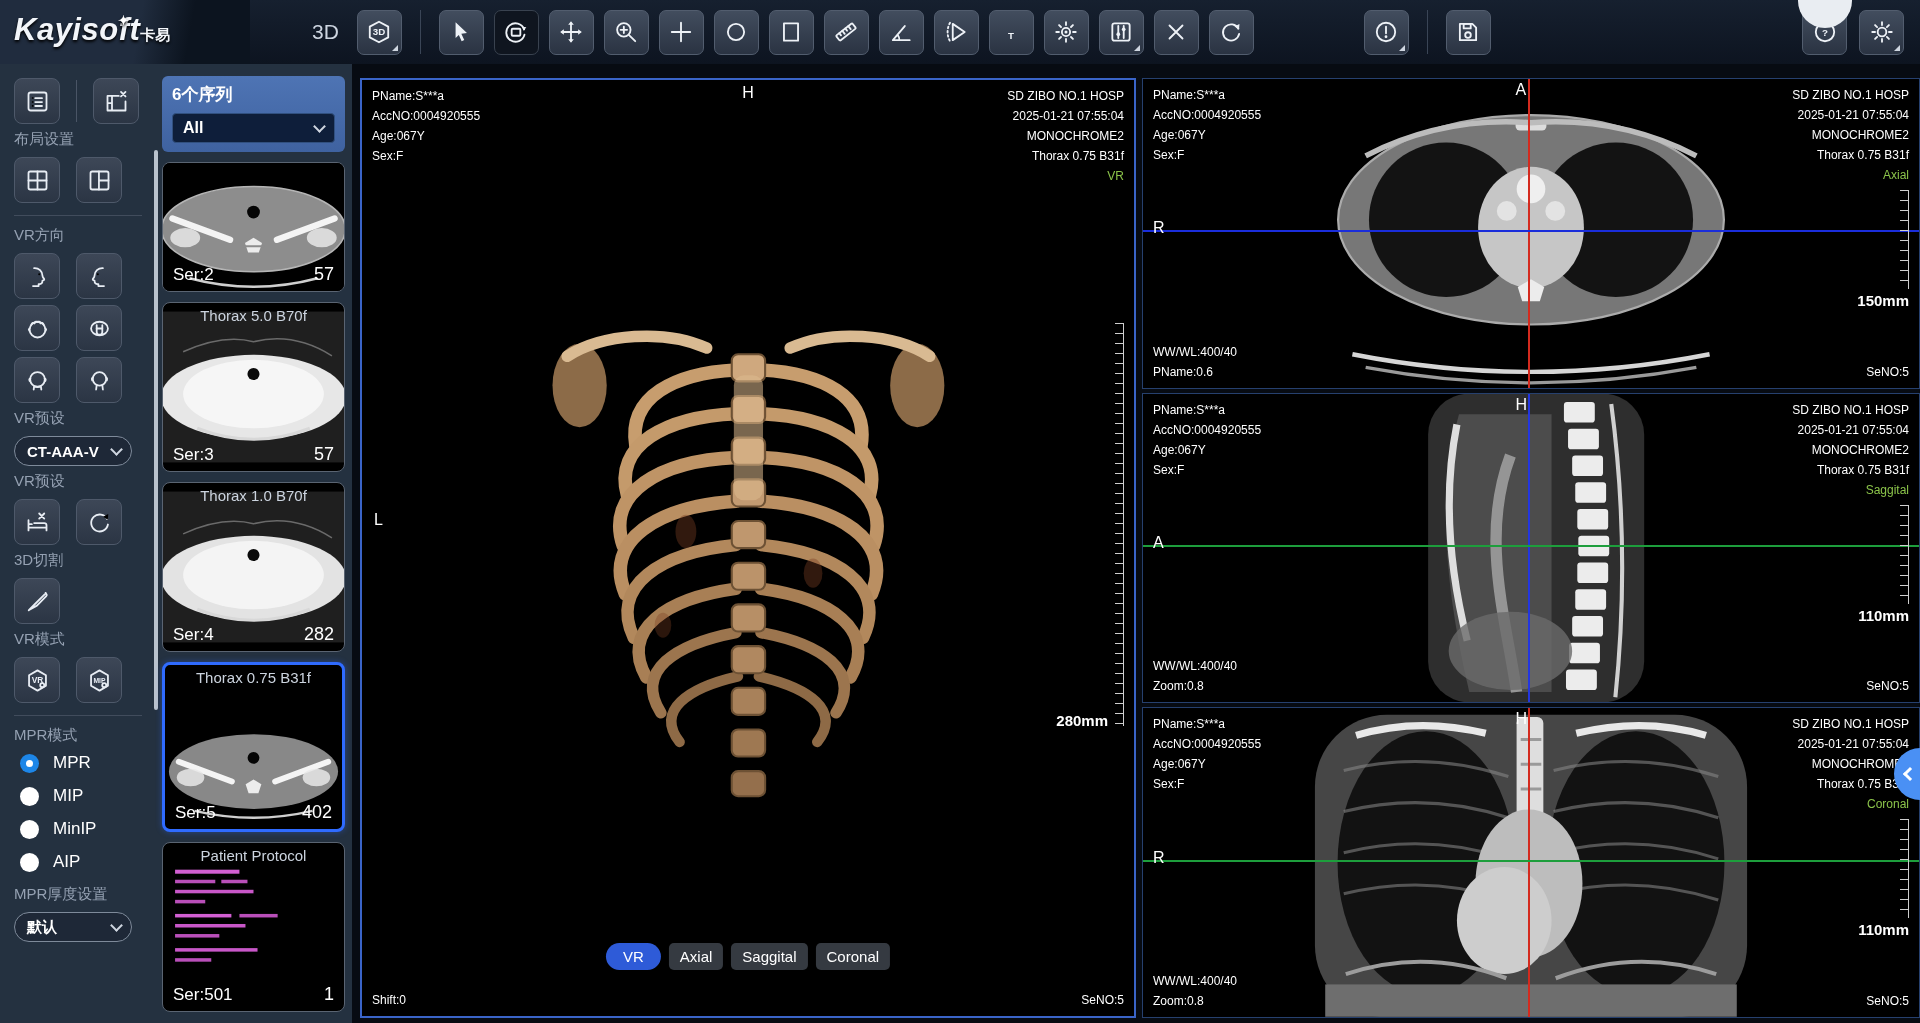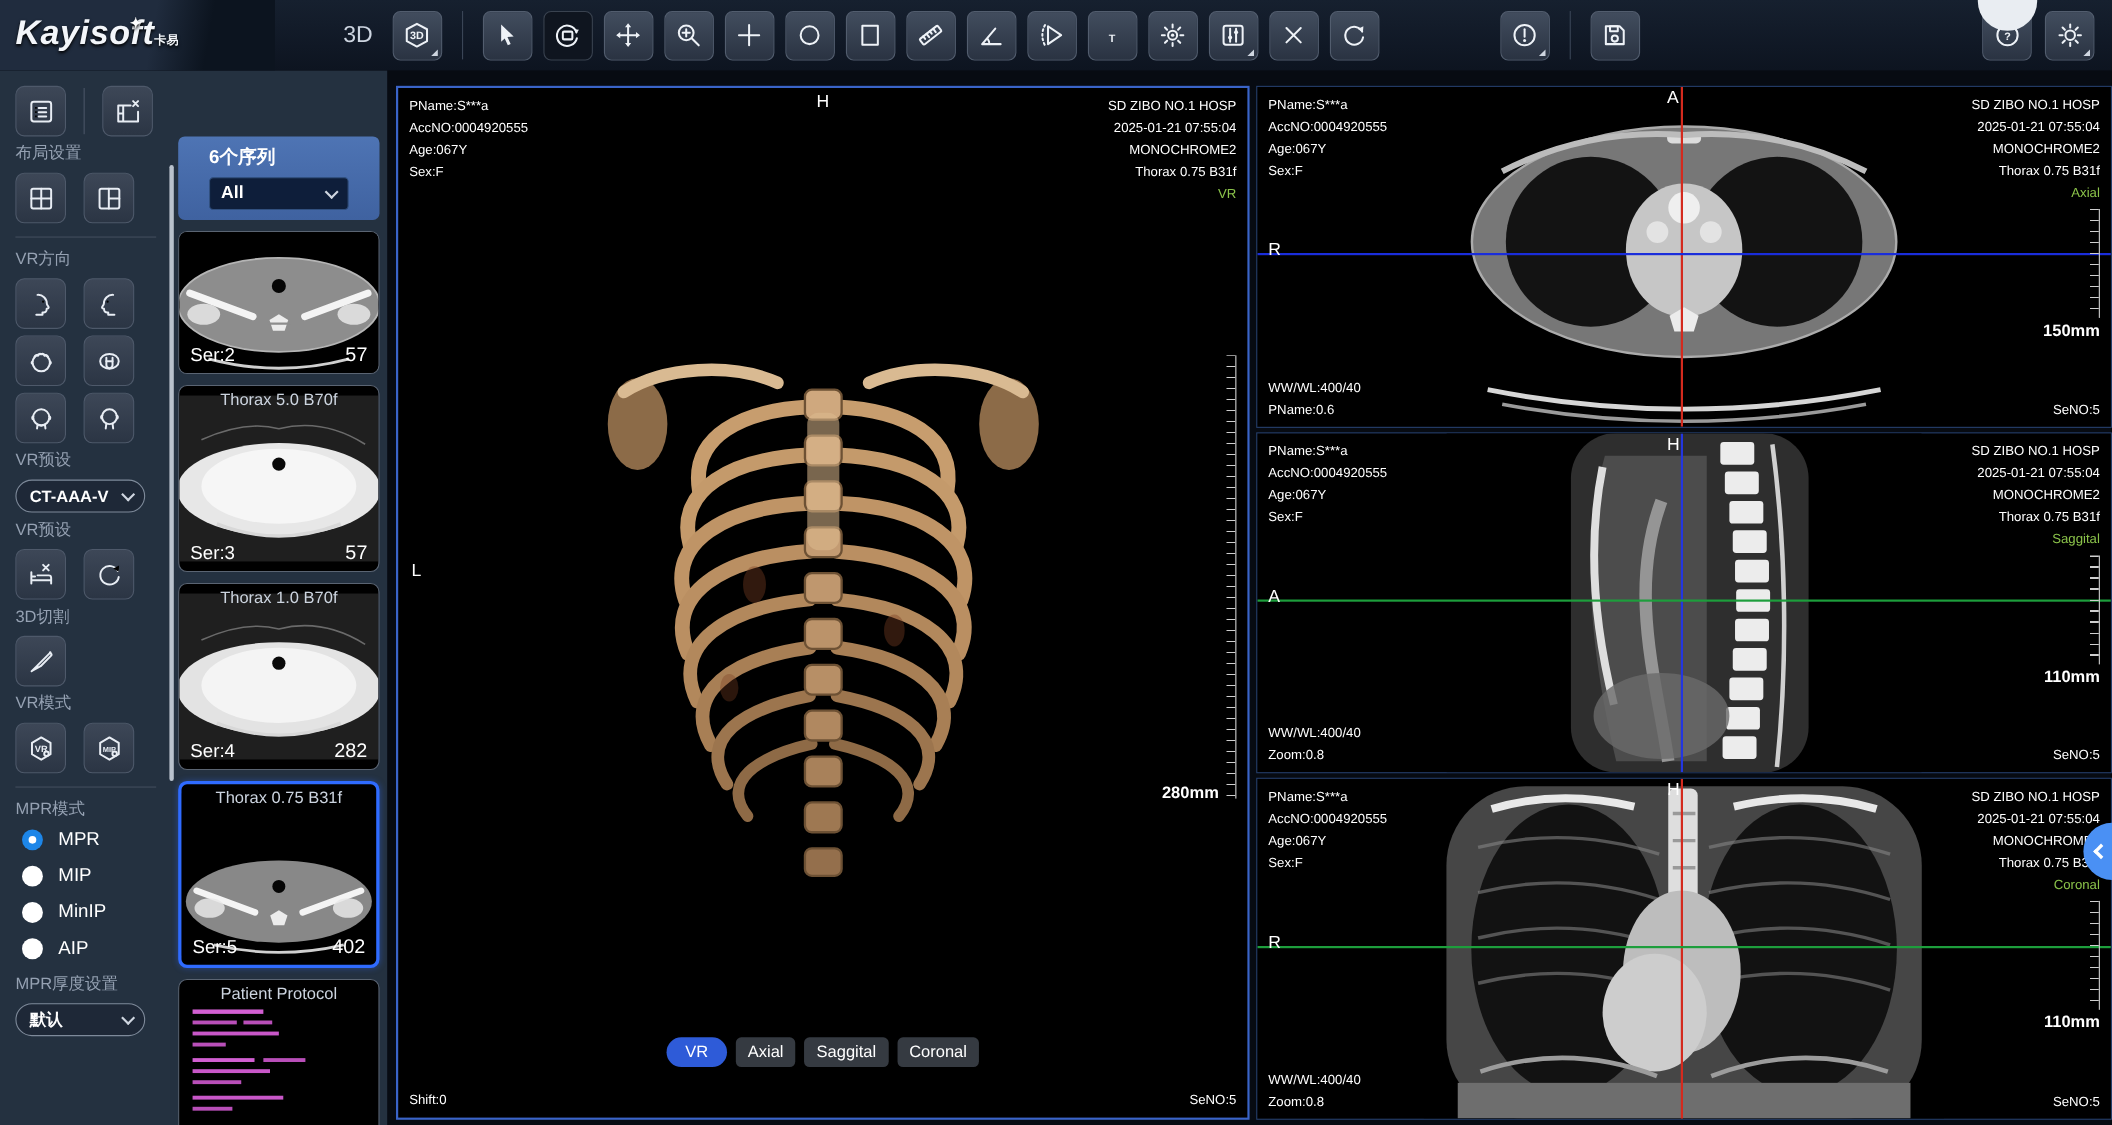--- a/index.html
+++ b/index.html
@@ -8,21 +8,21 @@
 
   
   .topbar { position:absolute; top:0; left:0; right:0; height:64px;
     background:linear-gradient(#16202f,#0d1420); display:flex; align-items:center; z-index:50; }
   .logo { position:relative; width:250px; height:64px; overflow:hidden;
     background:linear-gradient(100deg,#202c3e 55%,#0c141f 75%); }
   .logo::after { content:""; position:absolute; right:-26px; top:-22px; width:100px; height:108px;
     border:5px solid transparent; border-right-color:#4a5c7a; border-radius:50%; transform:rotate(30deg); }
   .logo-text { position:absolute; left:14px; top:12px; font-size:31px; font-weight:bold;
     font-style:italic; color:#f3f6fa; letter-spacing:.5px; text-shadow:0 2px 3px #000; }
-  .logo-suffix { font-size:11px; font-style:normal; letter-spacing:0; }
+  .logo-suffix { font-size:15px; font-style:normal; letter-spacing:0; }
   .spark { position:absolute; left:104px; top:1px; color:#fff; font-size:13px; font-style:normal; }
   .mode3d { margin-left:62px; color:#cdd5e0; font-size:21px; }
   .tb-group { display:flex; align-items:center; gap:10px; margin-left:18px; }
   .tbtn { position:relative; width:45px; height:45px; border-radius:7px;
     background:linear-gradient(#424d5e,#2a3342); border:1px solid #525d6e;
     display:flex; align-items:center; justify-content:center; cursor:pointer; }
   .tbtn.active { background:#0f151f; border-color:#39424f; }
   .tbtn svg { width:26px; height:26px; }
   .tbtn .ic { stroke:#eef2f7; stroke-width:1.7; fill:none; stroke-linecap:round; stroke-linejoin:round; }
   .tbtn .icf { fill:#eef2f7; stroke:none; }
@@ -59,21 +59,21 @@
   .radio { width:19px; height:19px; border-radius:50%; background:#fff; }
   .radio.sel { background:#1d86e8; position:relative; }
   .radio.sel::after { content:""; position:absolute; left:6px; top:6px; width:7px; height:7px;
     border-radius:50%; background:#fff; }
   .radio-label { color:#fff; font-size:17px; }
 
   
   .series { flex:1; padding:12px 7px 0 10px; position:relative; }
   .scroll-thumb { position:absolute; left:2px; top:86px; width:4px; height:560px;
     background:#b9c2cd; border-radius:2px; }
-  .series-head { background:linear-gradient(#4e74b4,#3f62a0); border-radius:6px; padding:5px 28px 9px;margin-top:48px; }
+  .series-head { background:linear-gradient(#4e74b4,#3f62a0); border-radius:6px; padding:5px 10px 9px; }
   .series-title { color:#fff; font-size:17px; font-weight:bold; padding:2px 0 7px; }
   .all-select { background:#0e1e3a; border:1px solid #31507f; border-radius:4px; height:30px;
     color:#fff; font-size:16px; font-weight:bold; display:flex; align-items:center;
     justify-content:space-between; padding:0 10px; cursor:pointer; }
   .thumb { position:relative; height:170px; border:1px solid #5a6472; border-radius:8px;
     margin-top:10px; overflow:hidden; background:#000; cursor:pointer; }
   .thumb.first { height:130px; }
   .thumb.selected { border:3px solid #2f6bff; box-shadow:0 0 6px #2f6bff66; }
   .thumb svg { position:absolute; left:0; top:0; width:100%; height:100%; }
   .t-title { position:absolute; top:4px; width:100%; text-align:center; color:#ccd4df; font-size:15px; }

